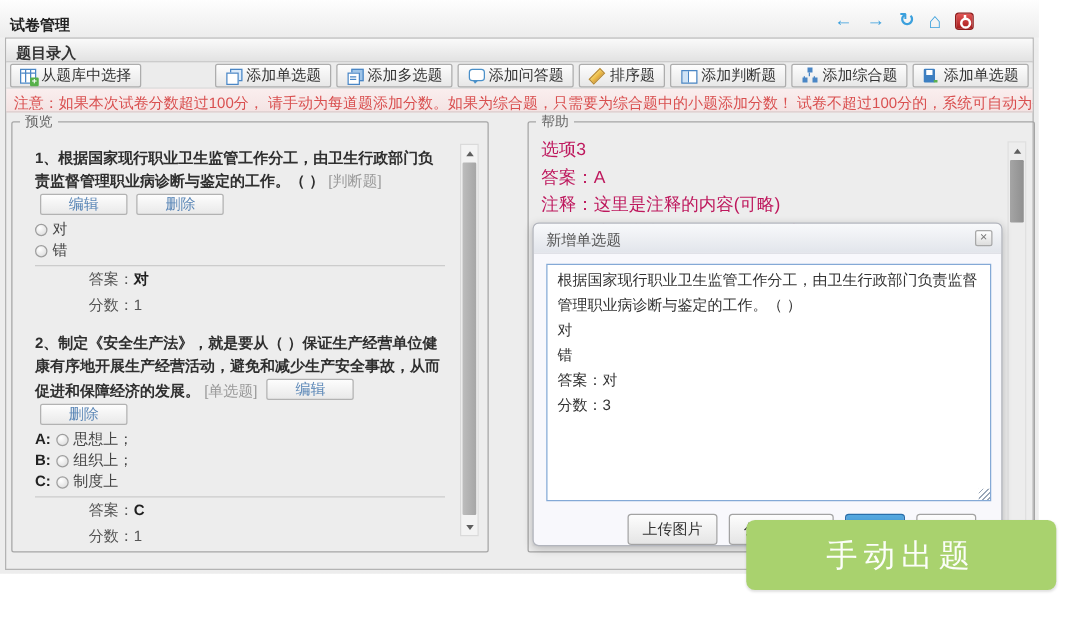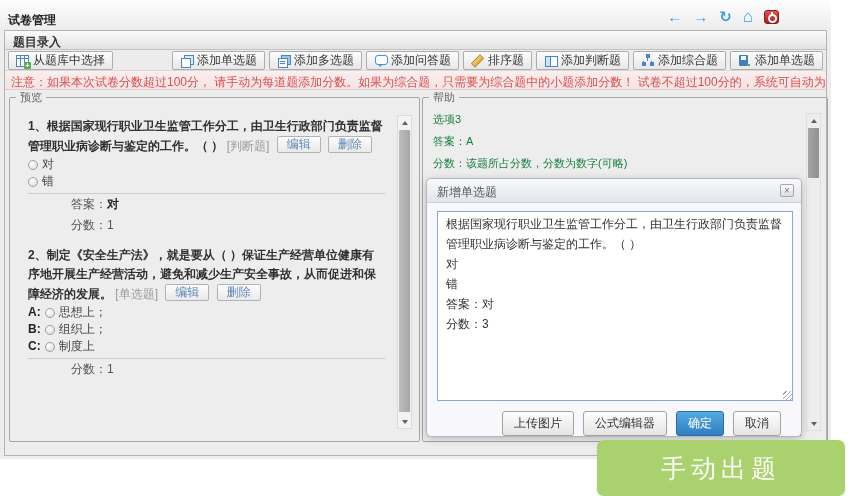--- a/index.html
+++ b/index.html
@@ -76,29 +76,29 @@
     background:#4a86c5; box-shadow:-4px 3px 0 #4a86c5, 4px 3px 0 #4a86c5; }
   .ic-save::before { content:""; position:absolute; left:1px; top:1px; width:9px; height:11px;
     background:#3d7fc1; border-radius:1px; }
   .ic-save::after { content:""; position:absolute; left:3px; top:2px; width:5px; height:4px;
     background:#fff; box-shadow:5px 7px 0 -1px #5cb04f; }
 
   
   .main { position:absolute; left:0; right:0; top:59px; bottom:6px; }
   fieldset { border:1px solid #a5a5a5; border-radius:2px; position:absolute; }
   legend { font-size:11px; color:#666; padding:0 4px; margin-left:6px; }
-  .fs-preview { left:4px; top:0px; width:411px; height:352px; }
+  .fs-preview { left:4px; top:0px; width:382px; height:352px; }
   .fs-help { left:417px; top:0px; width:406px; height:352px; }
 
   .preview-body { position:absolute; left:0; top:0; right:0; bottom:0; overflow:hidden;
     padding:2px 34px 0 18px; }
   .q-text { font-weight:bold; line-height:19px; margin-top:10px; color:#2f2f2f; }
   .q-tag { color:#9a9a9a; font-weight:normal; }
   .mini-btn { font-size:12px; color:#5b87b7; background:linear-gradient(#fdfdfd,#e9e9e9);
-    border:1px solid #b2b2b2; border-radius:2px; padding:0 9px; height:17px; line-height:15px;
+    border:1px solid #b2b2b2; border-radius:2px; padding:0 22px; height:17px; line-height:15px;
     display:inline-block; vertical-align:2px; margin-left:4px; cursor:pointer; font-weight:normal; }
   .opt { line-height:17px; display:flex; align-items:center; gap:4px; color:#444; }
   .opt-label { font-weight:bold; color:#222; }
   .radio { width:10px; height:10px; border-radius:50%; border:1px solid #9e9e9e; flex:none;
     background:radial-gradient(circle at 35% 30%, #ffffff, #d8d8d8); cursor:pointer; }
   .sep { border-top:1px solid #cccccc; margin-top:3px; }
   .ans-line { line-height:21px; color:#555;margin-left:43px; }
   .ans-line b { color:#1f1f1f; }
   .note-fs { position:static; border:1px dashed #b5c5bc; background:#e4efe9; margin-top:2px;
     padding:0 6px 5px 8px; border-radius:0; }
@@ -118,21 +118,21 @@
     border-radius:1px; cursor:pointer; }
   .preview-vscroll { right:7px; top:10px; bottom:12px; }
   .preview-vthumb { top:14px; bottom:16px; }
   .help-vscroll { right:6px; top:8px; bottom:10px; background:#ededed; border-color:#e0e0e0; }
   .help-vthumb { top:14px; height:50px; background:linear-gradient(90deg,#a5a5a5,#8f8f8f); }
   .help-hscroll { position:absolute; left:3px; right:25px; bottom:4px; height:14px;
     background:#e6e6e6; }
   .hsb { position:absolute; left:0; top:0; bottom:0; width:13px; display:flex; align-items:center;
     justify-content:center; cursor:pointer; }
   .hthumb { position:absolute; left:14px; right:1px; top:1px; bottom:1px; background:#8f8f8f; cursor:pointer; }
-  .help-content { padding:3px 24px 0 10px; font-size:11px; color:#15803d; line-height:22px; }
+  .help-content { padding:3px 24px 0 10px; font-size:14px; color:#be185d; line-height:22px; }
 
   
   .dialog { position:absolute; left:426px; top:178px; width:376px; height:259px;
     background:#f8f8fc; border:1px solid #b2b5bd; border-radius:5px;
     box-shadow:0 2px 8px rgba(0,0,0,0.22); z-index:5; }
   .dlg-title { height:24px; background:linear-gradient(#f8f9fb,#e2e5eb);
     border-bottom:1px solid #cdd0d6; border-radius:5px 5px 0 0; font-size:12px; color:#555;
     padding:5px 0 0 10px; position:relative; cursor:move; }
   .dlg-close { position:absolute; right:7px; top:5px; width:14px; height:13px;
     border:1px solid #a8a8a8; border-radius:2px; background:linear-gradient(#fff,#ddd);
@@ -143,21 +143,21 @@
     padding:2px 8px; resize:none; font-family:inherit; overflow:hidden; outline:none; }
   .grip { position:absolute; left:356px; top:188px; width:9px; height:9px;
     background:repeating-linear-gradient(135deg, transparent 0 2px, #9aa7b8 2px 3px); }
   .dlg-buttons { position:absolute; left:0; right:20px; top:208px; display:flex;
     justify-content:flex-end; gap:9px; }
   .dlg-btn { font-size:12px; color:#333; background:linear-gradient(#fdfdfd,#e5e5e5);
     border:1px solid #a3a3a3; border-radius:3px; padding:3px 11px; cursor:pointer; }
   .dlg-btn.primary { background:linear-gradient(#55a9e0,#2f7fc2); border-color:#2a6ea9; color:#fff; }
 
   
-  .overlay-badge { position:absolute; left:597px; top:440px; width:248px; height:56px;
+  .overlay-badge { position:absolute; left:597px; top:416px; width:248px; height:56px;
     background:#a9d26e; border-radius:7px; display:flex; align-items:center; justify-content:center;
     color:rgba(255,255,255,0.96); font-size:25px; letter-spacing:5px; z-index:9;
     box-shadow:0 1px 2px rgba(0,0,0,0.12); }
 </style>
 </head>
 <body>
 
 <div class="app">
 
   <div class="titlebar">
@@ -262,20 +262,23 @@
               <span class="radio"></span>
               <span>组织上；</span>
             </div>
             <div class="opt">
               <span class="opt-label">C:</span>
               <span class="radio"></span>
               <span>制度上</span>
             </div>
             <div class="sep"></div>
             <div class="ans-line">
+              <span>答案：</span><b>C</b>
+            </div>
+            <div class="ans-line">
               <span>分数：</span><span>1</span>
             </div>
 
           </div>
         </div>
 
         <div class="vscroll preview-vscroll">
           <span class="sb sb-top">
               <i class="tri tri-up"></i>
             </span>
@@ -284,20 +287,21 @@
               <i class="tri tri-down"></i>
             </span>
         </div>
       </fieldset>
 
       <fieldset class="fs-help">
         <legend>帮助</legend>
         <div class="help-content">
           <div>选项3</div>
           <div>答案：A</div>
+          <div>注释：这里是注释的内容(可略)</div>
           <div>分数：该题所占分数，分数为数字(可略)</div>
         </div>
         <div class="vscroll help-vscroll">
           <span class="sb sb-top">
               <i class="tri tri-up"></i>
             </span>
           <div class="vthumb help-vthumb"></div>
           <span class="sb sb-bottom">
               <i class="tri tri-down"></i>
             </span>

